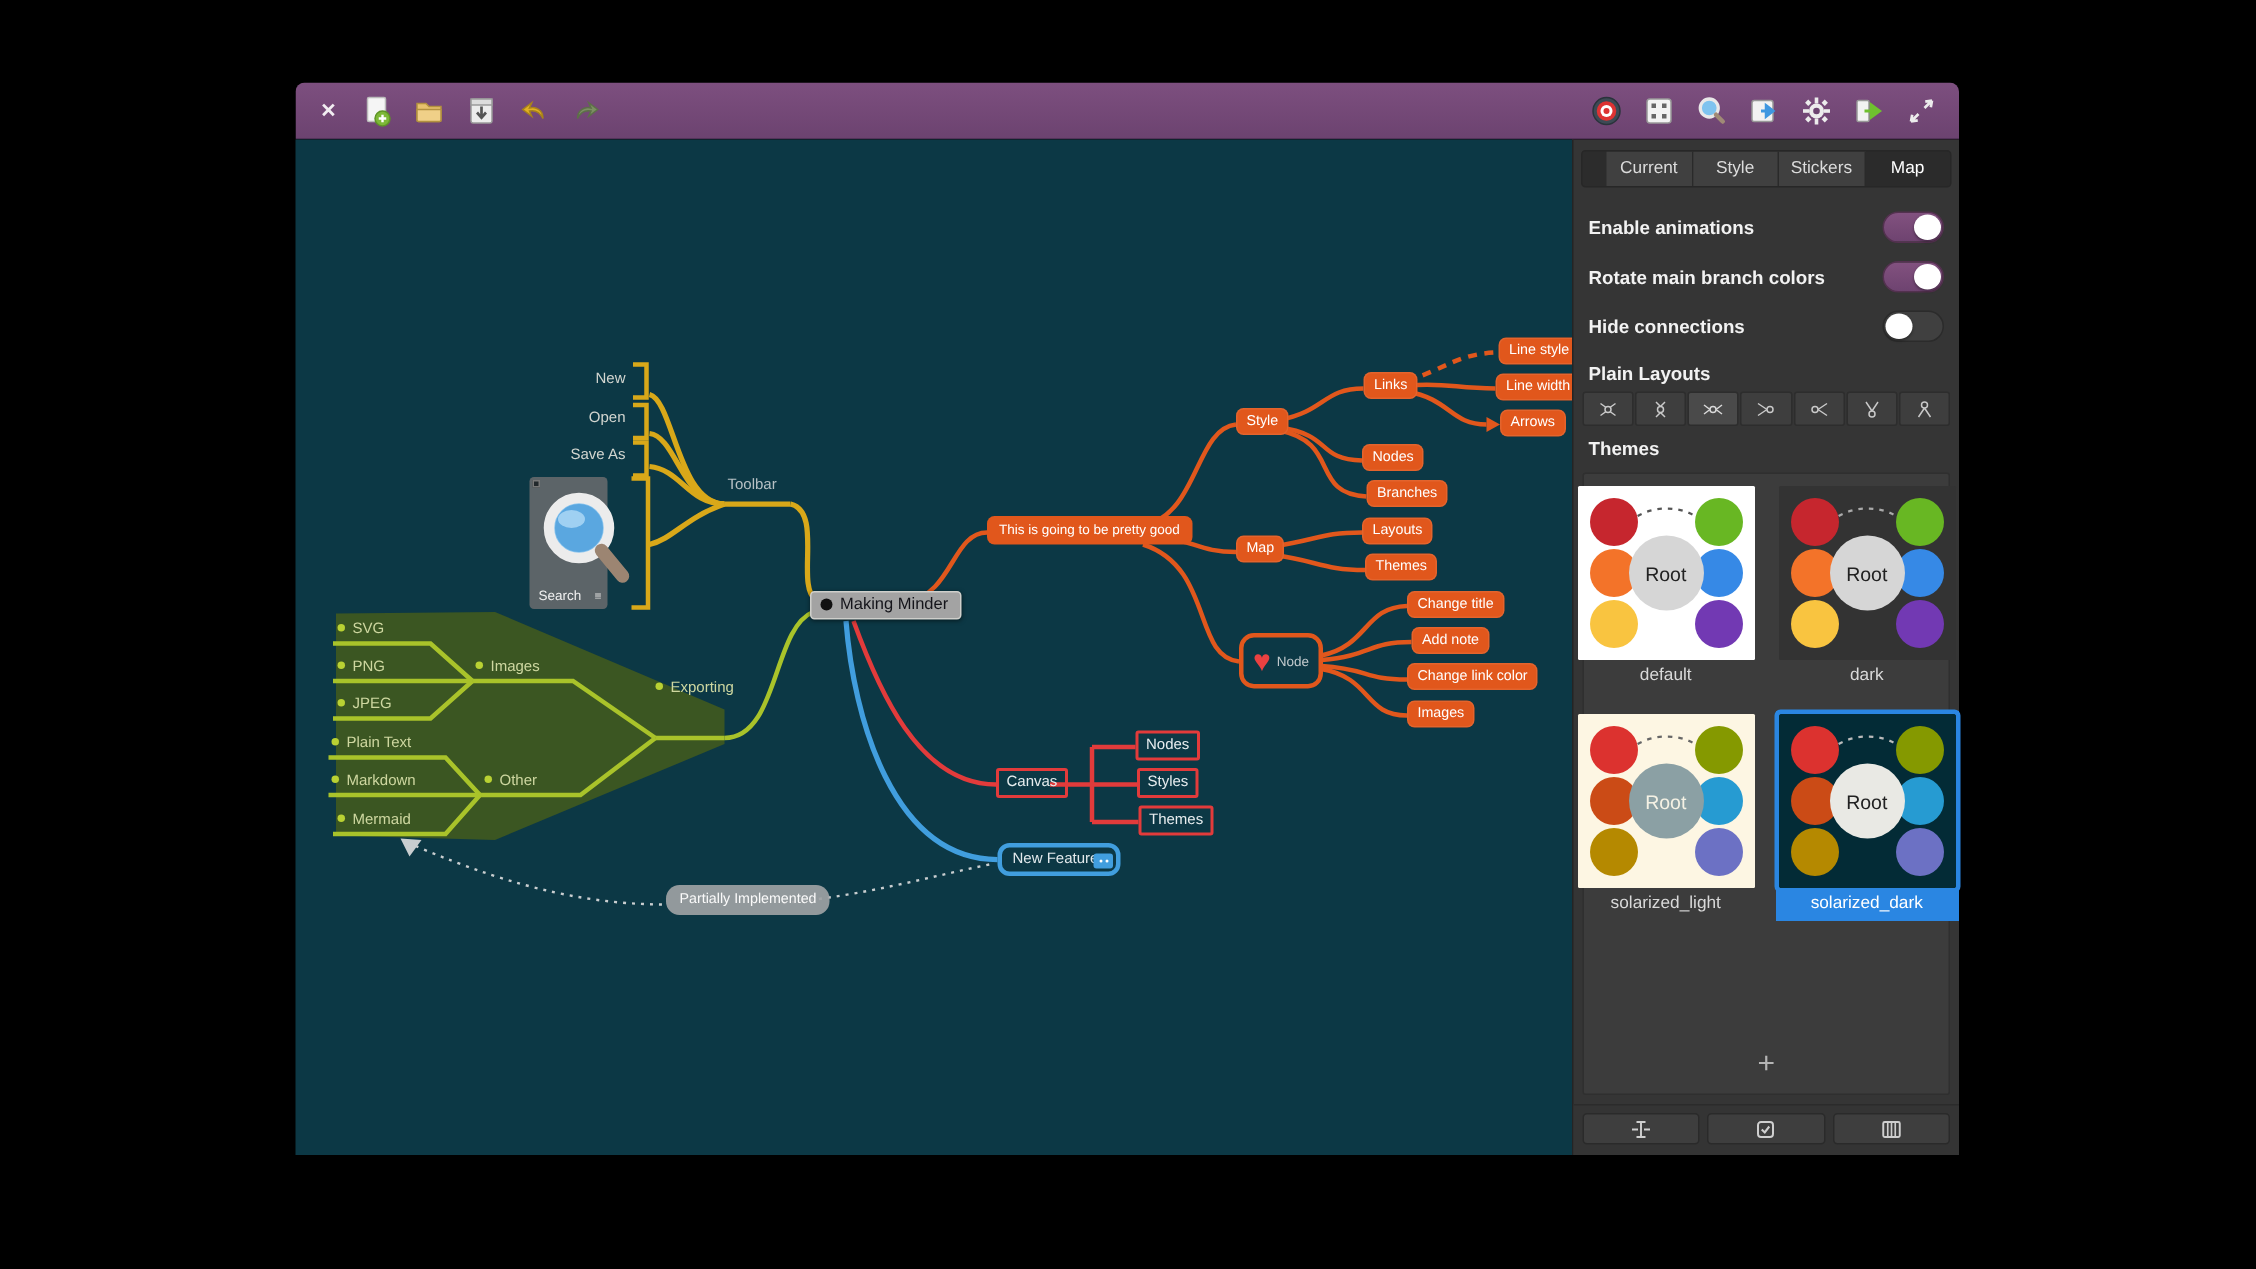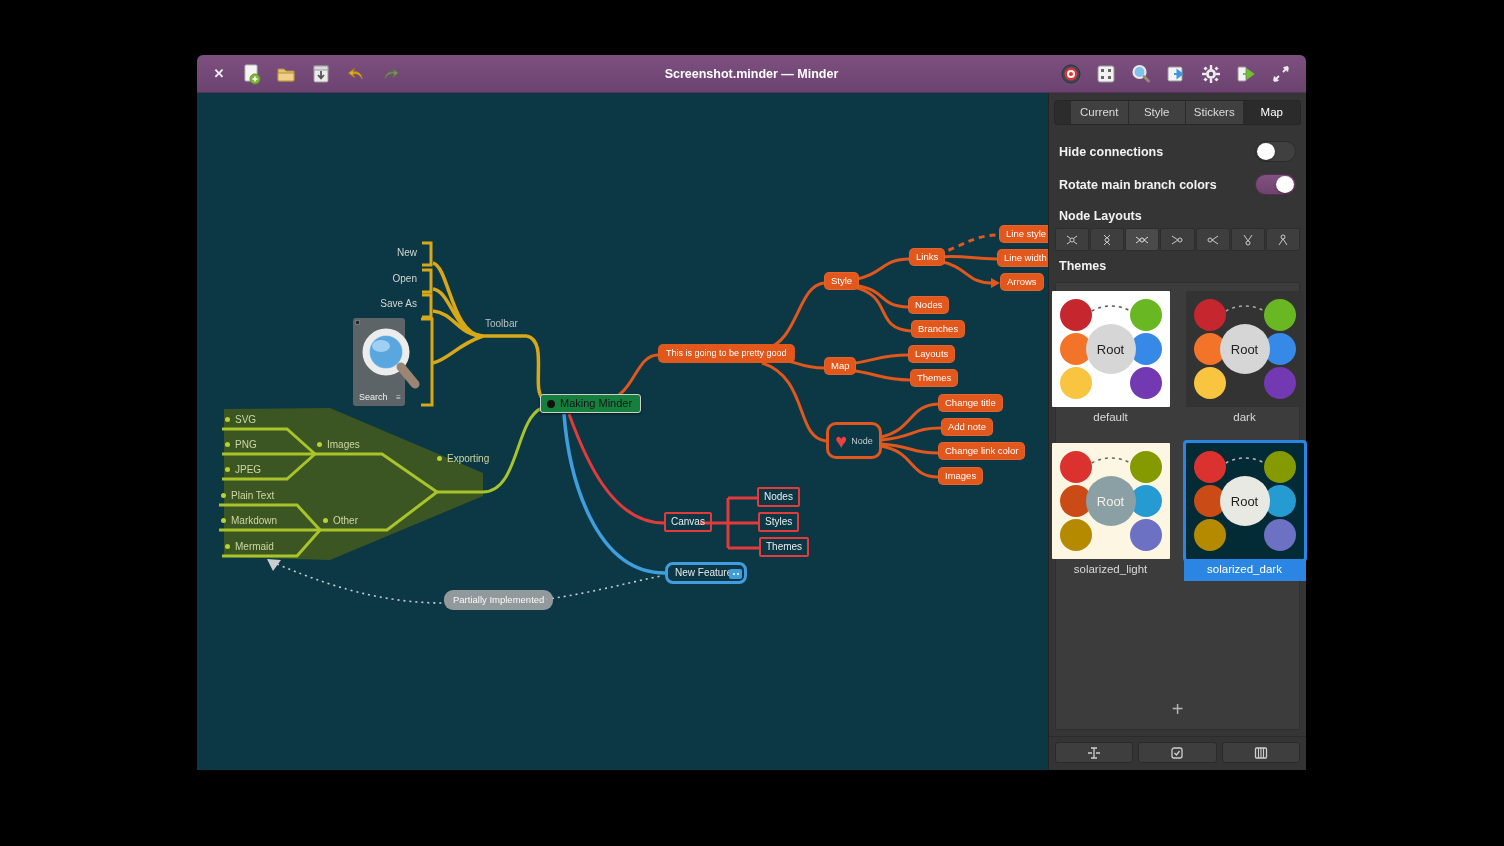--- a/index.html
+++ b/index.html
@@ -19,21 +19,21 @@
   .tb-btn svg { display:block; }
 
   
   .main { display:flex; height:677px; }
 
   
   .canvas { position:relative; width:851px; height:677px; background:#0c3845; overflow:hidden; }
   .canvas svg.lines { position:absolute; left:0; top:0; }
 
   .mapnode { position:absolute; white-space:nowrap; }
-  .n-root { background:#15803d; border:1px solid #cfcfcb; border-radius:3px; padding:2px 8px 3px 6px;
+  .n-root { background:#a3a3a3; border:1px solid #cfcfcb; border-radius:3px; padding:2px 8px 3px 6px;
             font-size:11px; color:#14141a; box-shadow:0 1px 3px rgba(0,0,0,.5); }
   .n-root .dot { display:inline-block; width:8px; height:8px; border-radius:50%; background:#111; margin-right:5px; vertical-align:-1px;}
   .leaf { font-size:10px; color:#d3d6d0; }
   .leaf.green { color:#ced7a0; }
   .leaf .gdot { display:inline-block; width:5px; height:5px; border-radius:50%; background:#b9d133; margin-right:5px; vertical-align:1px;}
   .toolbar-label { font-size:10px; color:#b6c0c4; }
   .n-orange { background:#e1571c; border-radius:5px; color:#fff; font-size:9.5px; padding:3px 7px 4px; box-shadow:0 0 0 1px rgba(255,255,255,.08) inset;}
   .n-big-orange { background:#e1571c; border-radius:5px; color:#fff; font-size:9px; padding:4px 8px 5px; }
   .n-outline-red { border:2px solid #e23b3b; border-radius:2px; color:#e7edef; font-size:10px; padding:2px 5px 3px; }
   .n-outline-blue { border:3px solid #419ede; border-radius:8px; color:#e2e9ec; font-size:10px; padding:2px 7px 3px; }
@@ -131,21 +131,20 @@
         <svg width="22" height="22">
             <path d="M17 16 c0 -6 -5 -8 -9 -7 l1.5 -3.5 -6 4.5 6 4.5 -1.5 -3.5 c4 -0.8 7 1 9 5 z" fill="#e3b024" stroke="#a8821a"></path>
           </svg>
       </div>
       <div class="tb-btn">
         <svg width="22" height="22">
             <path d="M5 16 c0 -6 5 -8 9 -7 l-1.5 -3.5 6 4.5 -6 4.5 1.5 -3.5 c-4 -0.8 -7 1 -9 5 z" fill="#7d8f63" stroke="#5d6f48"></path>
           </svg>
       </div>
     </div>
-    <div class="tb-title">Screenshot.minder — Minder</div>
     <div class="tb-right">
       <div class="tb-btn">
         <svg width="22" height="22">
             <circle cx="11" cy="11" r="9" fill="#3d4a55" stroke="#2a333b"></circle>
             <circle cx="11" cy="11" r="6.5" fill="#d33"></circle>
             <circle cx="11" cy="11" r="4" fill="#fff"></circle>
             <circle cx="11" cy="11" r="2" fill="#d33"></circle>
           </svg>
       </div>
       <div class="tb-btn">
@@ -343,33 +342,39 @@
 
     <div class="sidebar">
       <div class="tabs">
         <div class="tab">Current</div>
         <div class="tab">Style</div>
         <div class="tab">Stickers</div>
         <div class="tab active">Map</div>
       </div>
 
       <div class="toggle-row">
-        <span class="tlabel">Hide connections</span>
-        <span class="switch off">
+        <span class="tlabel">Enable animations</span>
+        <span class="switch on">
             <span class="knob"></span>
           </span>
       </div>
       <div class="toggle-row">
         <span class="tlabel">Rotate main branch colors</span>
         <span class="switch on">
             <span class="knob"></span>
           </span>
       </div>
-
-      <div class="section-label">Node Layouts</div>
+      <div class="toggle-row">
+        <span class="tlabel">Hide connections</span>
+        <span class="switch off">
+            <span class="knob"></span>
+          </span>
+      </div>
+
+      <div class="section-label">Plain Layouts</div>
       <div class="layout-row">
         <div class="layout-btn">
           <svg width="18" height="14" stroke="#c9c9c9" fill="none">
               <circle cx="9" cy="7" r="2"></circle>
               <path d="M7.5,5.5 L4,3 M7.5,8.5 L4,11 M10.5,5.5 L14,3 M10.5,8.5 L14,11"></path>
             </svg>
         </div>
         <div class="layout-btn">
           <svg width="18" height="14" stroke="#c9c9c9" fill="none">
               <circle cx="9" cy="7" r="2"></circle>

